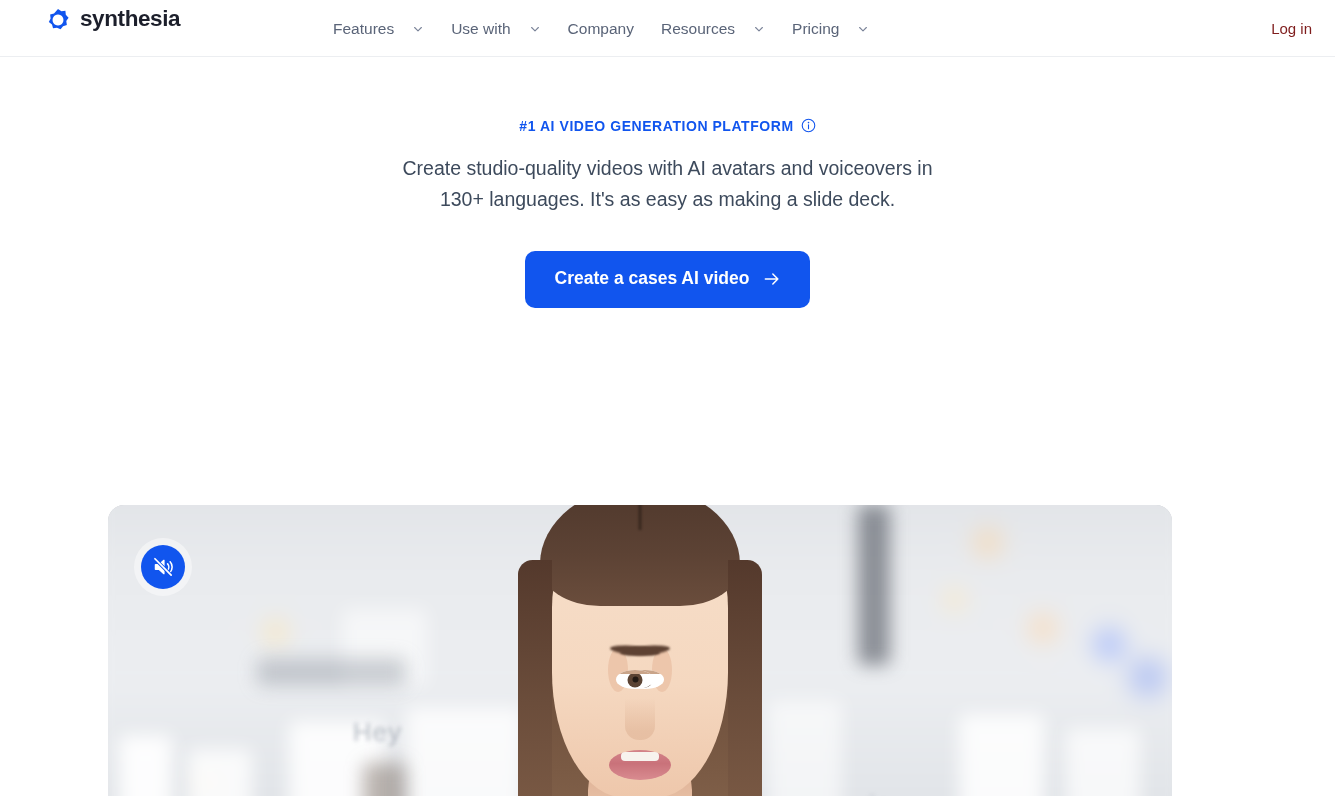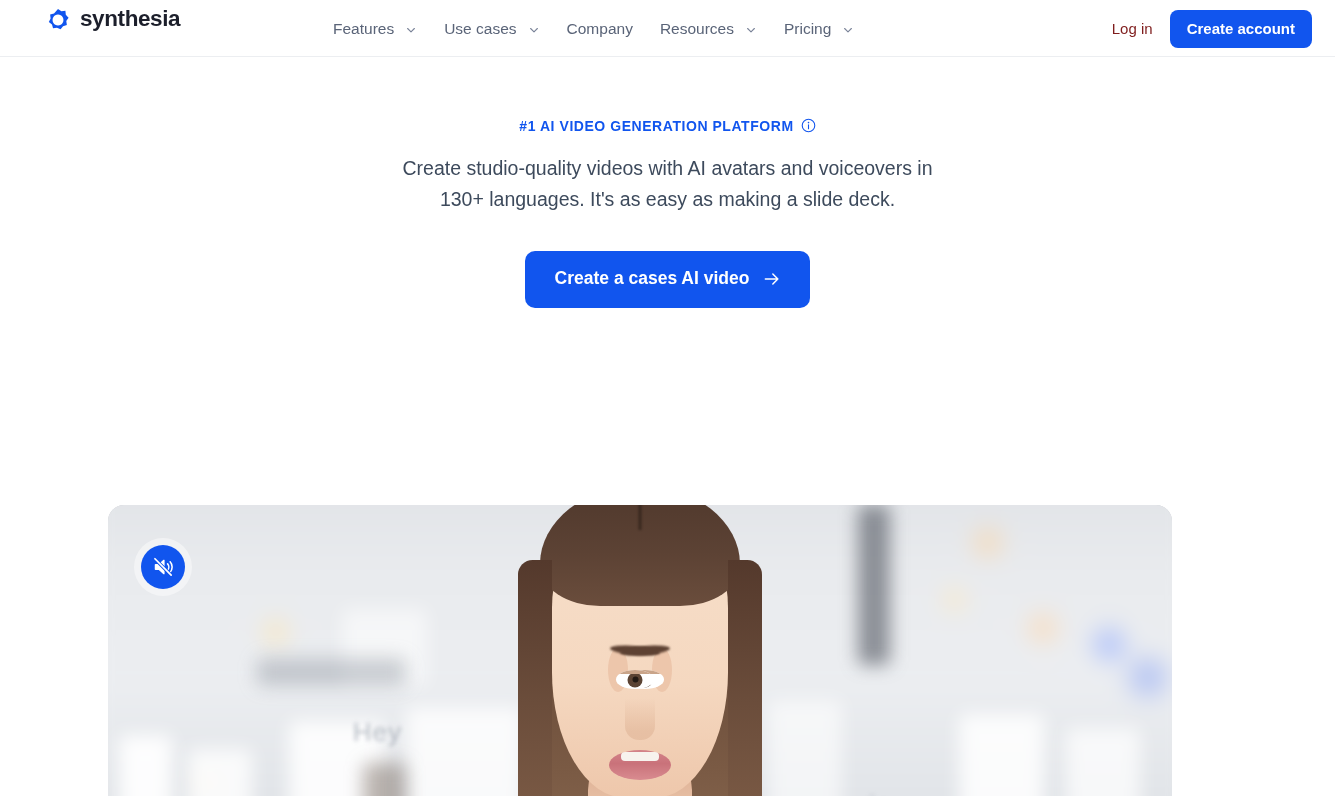--- a/index.html
+++ b/index.html
@@ -52,22 +52,21 @@
     position: absolute;
     left: 333px;
     top: 0;
     height: 57px;
     display: flex;
     align-items: center;
     gap: 27px;
   }
   .nav-item {
     display: flex;
-    align-items: center;
-    gap: 11px;
+    gap: 18px;
     font-size: 15.5px;
     color: #5a6478;
     cursor: pointer;
     line-height: 1;
     white-space: nowrap;
     background: none;
     border: none;
     font-family: inherit;
     padding: 0;
   }
@@ -456,21 +455,21 @@
     <button class="nav-item">
       <span>Features</span>
       <span>
         <svg class="chev" viewBox="0 0 16 16" aria-hidden="true">
           <path d="M3.5 6 L8 10.4 L12.5 6" fill="none" stroke="#7b8499" stroke-width="1.5" stroke-linecap="round" stroke-linejoin="round"></path>
         </svg>
       </span>
     </button>
 
     <button class="nav-item">
-      <span>Use cases</span>
+      <span>Use with</span>
       <span>
         <svg class="chev" viewBox="0 0 16 16" aria-hidden="true">
           <path d="M3.5 6 L8 10.4 L12.5 6" fill="none" stroke="#7b8499" stroke-width="1.5" stroke-linecap="round" stroke-linejoin="round"></path>
         </svg>
       </span>
     </button>
 
     <button class="nav-item">
       <span>Company</span>
     </button>
@@ -490,21 +489,20 @@
         <svg class="chev" viewBox="0 0 16 16" aria-hidden="true">
           <path d="M3.5 6 L8 10.4 L12.5 6" fill="none" stroke="#7b8499" stroke-width="1.5" stroke-linecap="round" stroke-linejoin="round"></path>
         </svg>
       </span>
     </button>
 
   </nav>
 
   <div class="header-actions">
     <a class="login-link" href="#">Log in</a>
-    <button class="btn-create-account">Create account</button>
   </div>
 
 </header>
 
 <main class="hero">
 
   <div class="eyebrow">
     <span>#1 AI VIDEO GENERATION PLATFORM</span>
     <span>
       <svg class="info-icon" viewBox="0 0 16 16" aria-hidden="true">

